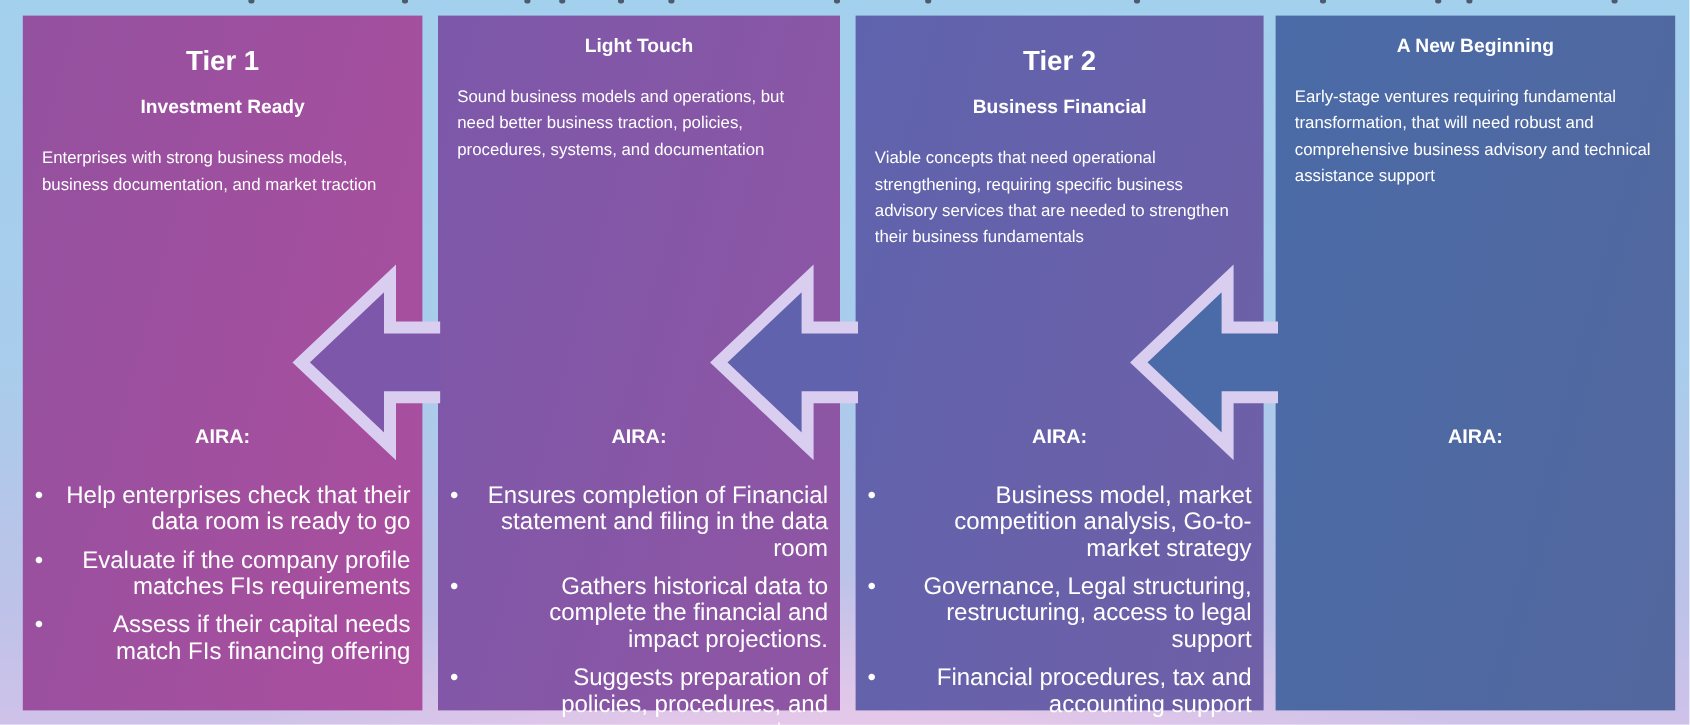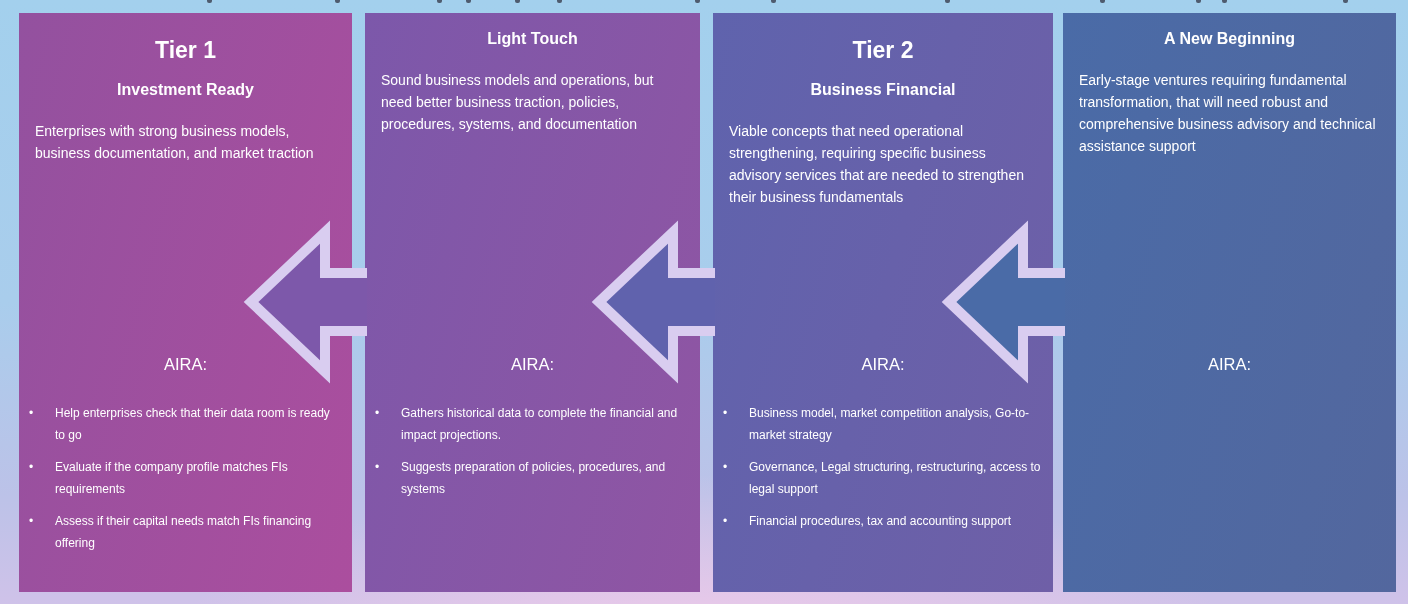--- a/index.html
+++ b/index.html
@@ -13,23 +13,23 @@
   .speck{position:absolute; top:0; width:5px; height:3px; background:#3f4757; border-radius:0 0 2px 2px; opacity:.85;}
   .panel{position:absolute; top:13px; height:579px; color:#ffffff;}
   .panel-1{left:19px;  width:333px; background:linear-gradient(105deg,#93519f,#ab4e9e);}
   .panel-2{left:365px; width:335px; background:linear-gradient(105deg,#7c58aa,#9055a3);}
   .panel-3{left:713px; width:340px; background:linear-gradient(105deg,#5f63ad,#6f5fa7);}
   .panel-4{left:1063px;width:333px; background:linear-gradient(105deg,#4a6ba7,#53679e);}
   .tier-title{margin:24px 0 0; text-align:center; font-size:23px; font-weight:700;}
   .tier-subtitle{margin:17px 0 0; text-align:center; font-size:16px; font-weight:700;}
   .tier-desc{margin:21px 14px 0 16px; font-size:14px; line-height:22px;}
   .aira{position:absolute; top:342px; left:0; right:0;}
-  .aira-title{margin:0 4px 28px; text-align:center; font-size:16.5px; font-weight:400;}
+  .aira-title{margin:0 4px 28px; text-align:center; font-size:16.5px; font-weight:700;}
   .aira-list{list-style:none; margin:0; padding:0 10px 0 0;}
-  .aira-list li{position:relative; padding-left:36px; font-size:12px; line-height:22px; margin-bottom:10px;}
+  .aira-list li{position:relative; padding-left:36px; font-size:20px; line-height:22px; margin-bottom:10px;text-align:right;}
   .aira-list li::before{content:"\2022"; position:absolute; left:10px; top:0;}
   .arrow{position:absolute; top:220px; width:128px; height:164px; overflow:hidden;}
   .arrow svg{display:block; overflow:hidden;}
   .arrow-1{left:239px;}
   .arrow-2{left:587px;}
   .arrow-3{left:937px;}
 </style>
 </head>
 <body>
 
@@ -64,20 +64,21 @@
       </ul>
     </div>
   </section>
 
   <section class="panel panel-2">
     <h3 class="tier-subtitle">Light Touch</h3>
     <p class="tier-desc">Sound business models and operations, but need better business traction, policies, procedures, systems, and documentation</p>
     <div class="aira">
       <h4 class="aira-title">AIRA:</h4>
       <ul class="aira-list">
+        <li>Ensures completion of Financial statement and filing in the data room</li>
         <li>Gathers historical data to complete the financial and impact projections.</li>
         <li>Suggests preparation of policies, procedures, and systems</li>
       </ul>
     </div>
   </section>
 
   <section class="panel panel-3">
     <h2 class="tier-title">Tier 2</h2>
     <h3 class="tier-subtitle">Business Financial</h3>
     <p class="tier-desc">Viable concepts that need operational strengthening, requiring specific business advisory services that are needed to strengthen their business fundamentals</p>

